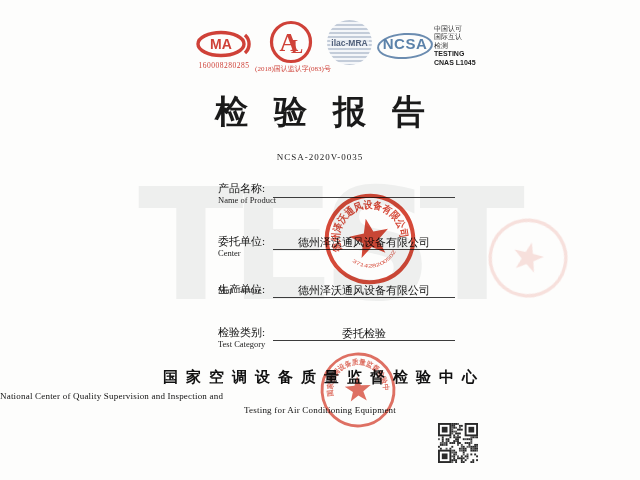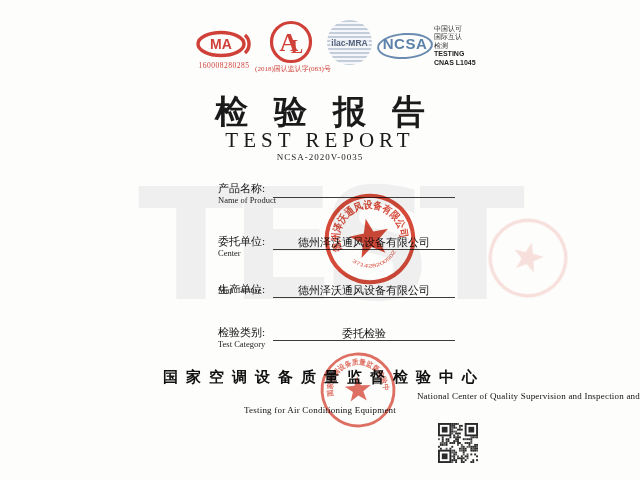--- a/index.html
+++ b/index.html
@@ -48,21 +48,21 @@
   .f-label{position:absolute;left:218px;z-index:2;font-size:11px;color:#111;}
   .f-sub{position:absolute;left:218px;z-index:2;font-size:8.5px;color:#222;}
   .f-value{position:absolute;left:273px;width:182px;z-index:2;text-align:center;
     font-size:11px;color:#111;}
   .f-line{position:absolute;left:273px;width:182px;height:0;z-index:2;
     border-bottom:1px solid #3c3c3c;}
 
   
   .footer-cn{position:absolute;left:0;top:368px;width:640px;z-index:2;text-align:center;
     font-size:15px;font-weight:bold;color:#111;letter-spacing:8px;margin-left:4px;box-sizing:border-box;}
-  .footer-en1{position:absolute;left:0;top:391px;width:640px;z-index:2;text-align:right;
+  .footer-en1{position:absolute;left:0;top:391px;width:640px;z-index:2;text-align:left;
     font-size:9px;color:#111;letter-spacing:0.2px;}
   .footer-en2{position:absolute;left:0;top:405px;width:640px;z-index:2;text-align:center;
     font-size:9px;color:#111;letter-spacing:0.2px;}
   .qr{position:absolute;left:438px;top:423px;width:40px;height:40px;z-index:2;}
 
   
   .stamp{position:absolute;z-index:3;mix-blend-mode:multiply;}
   .stamp-company{left:322px;top:191px;width:96px;height:96px;opacity:0.92;transform:rotate(-12deg);}
   .stamp-center{left:318px;top:350px;width:80px;height:80px;opacity:0.72;transform:rotate(-4deg);}
   .stamp-faint{left:486px;top:216px;width:84px;height:84px;opacity:0.15;transform:rotate(14deg);filter:blur(0.4px);}
@@ -98,21 +98,20 @@
   </div>
   <div class="cert cnas-info">
     <div>中国认可</div>
     <div>国际互认</div>
     <div>检测</div>
     <div class="b">TESTING</div>
     <div class="b">CNAS L1045</div>
   </div>
 
   <div class="title-cn">检验报告</div>
-  <div class="title-en">TEST REPORT</div>
   <div class="report-no">NCSA-2020V-0035</div>
 
   <div class="f-label" style="top:181px">产品名称:</div>
   <div class="f-sub" style="top:195px">Name of Product</div>
   <div class="f-line" style="top:197px"></div>
 
   <div class="f-label" style="top:234px">委托单位:</div>
   <div class="f-sub" style="top:248px">Center</div>
   <div class="f-value" style="top:235px">德州泽沃通风设备有限公司</div>
   <div class="f-line" style="top:249px"></div>

